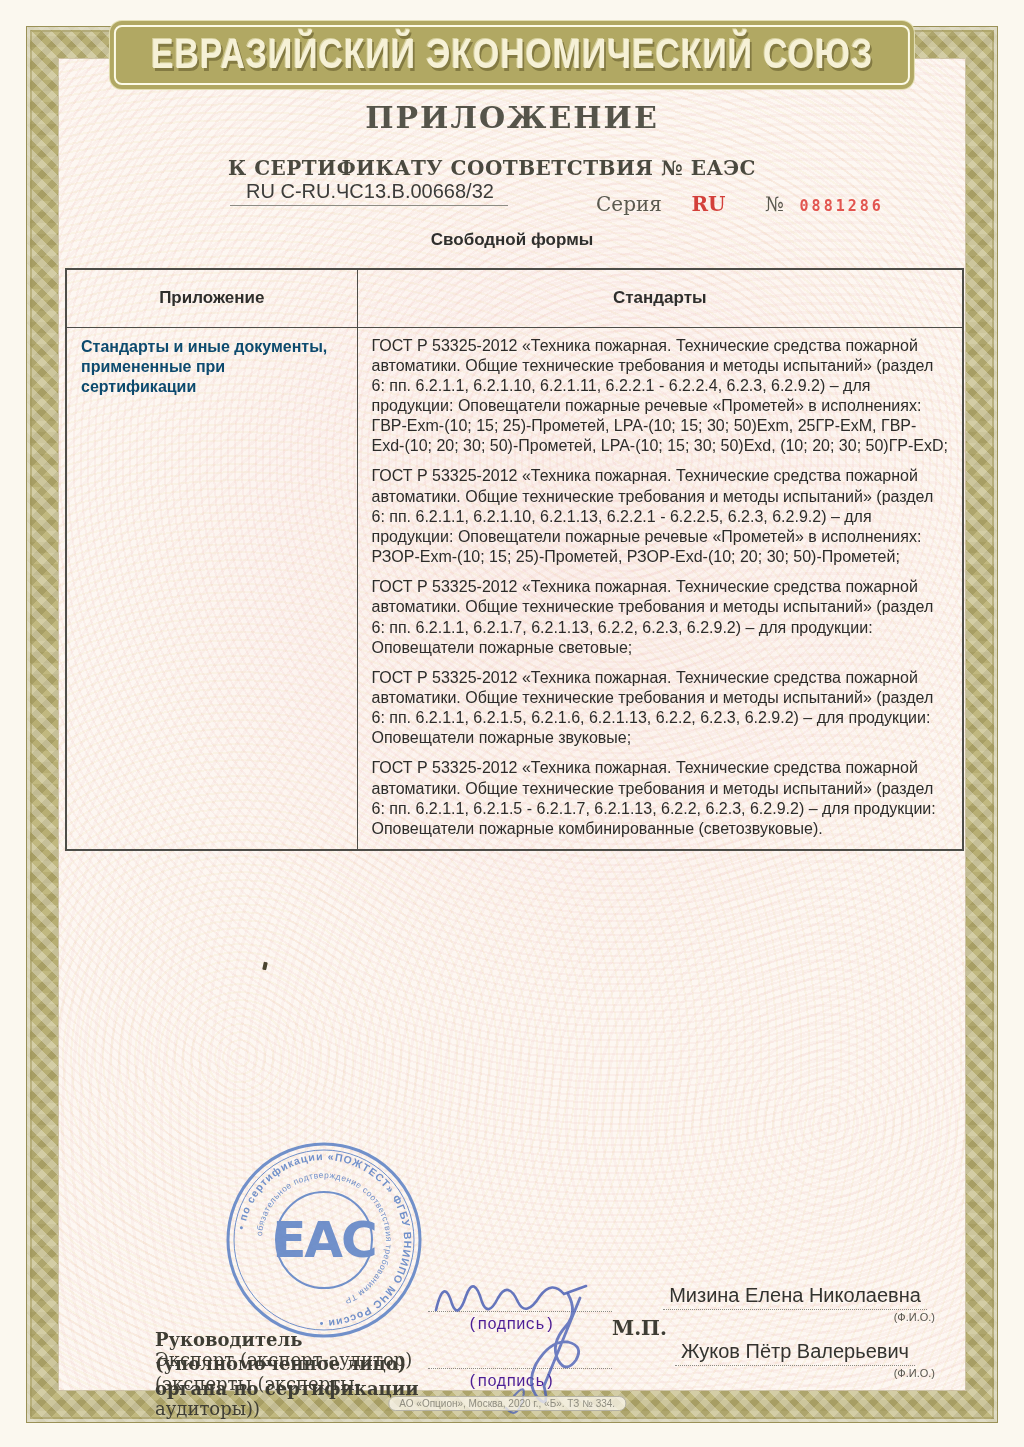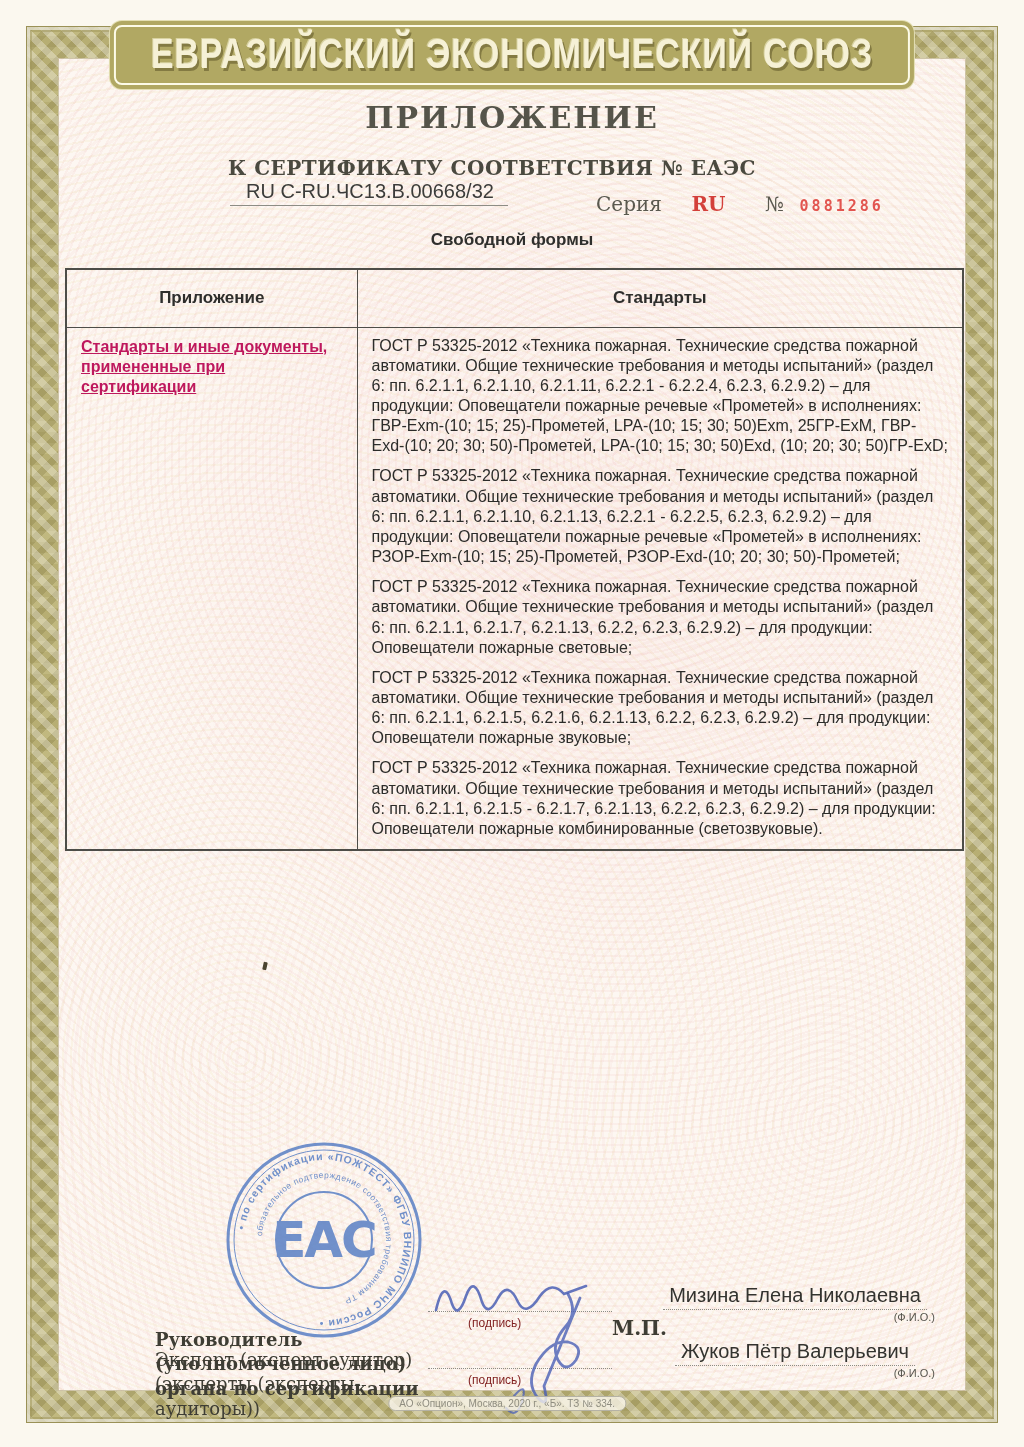--- a/index.html
+++ b/index.html
@@ -79,21 +79,21 @@
   .doc-table {
     position:absolute; left:65px; top:268px; width:899px;
     border:2px solid #4d4d48; border-collapse:collapse; background:transparent;
   }
   .doc-table th, .doc-table td { border:1.5px solid #4d4d48; vertical-align:top; }
   .doc-table th {
     height:58px; vertical-align:middle; text-align:center;
     font-size:17px; color:#2e2e2c; font-weight:bold;
   }
   .col-app { width:291px; }
-  .cell-label { padding:9px 14px; font-weight:bold; font-size:16px; line-height:1.25; color:#be185d;text-decoration:underline; }
+  .cell-label { padding:9px 14px; font-weight:bold; font-size:16px; line-height:1.25; color:#0c4a6e; }
   .cell-desc { padding:8px 14px 10px; font-size:16px; line-height:1.26; color:#2c2c2a; }
   .cell-desc p { margin:0 0 10px; }
   .cell-desc p:last-child { margin-bottom:0; }
 
   
   .stamp { position:absolute; left:222px; top:1138px; width:204px; height:204px; opacity:.88; z-index:3; }
 
   
   .ink { position:absolute; left:418px; top:1268px; width:230px; height:150px; z-index:6; }
 
@@ -104,21 +104,21 @@
     font-size:18px; line-height:1.35; color:#3e3d34;margin-top:38px;
   }
   .sig-label-2 {
     position:absolute; left:155px; top:1348px; width:300px;
     font-family:"DejaVu Serif","Liberation Serif",serif;
     font-size:18px; line-height:1.35; color:#3e3d34;
   }
   .sig-line { position:absolute; border-bottom:1px dotted #8d8d85; }
   .sig-line-1 { left:428px; top:1296px; width:184px; height:16px; }
   .sig-line-2 { left:428px; top:1353px; width:184px; height:16px; }
-  .sig-caption { position:absolute; font-size:12px; color:#7f1d1d; font-family:Liberation Sans, sans-serif; }
+  .sig-caption { position:absolute; font-size:16px; color:#4c1d95; font-family:Liberation Mono, monospace; }
   .cap-1 { left:468px; top:1316px; }
   .cap-2 { left:468px; top:1373px; }
   .mp { position:absolute; left:612px; top:1316px; font-family:"DejaVu Serif","Liberation Serif",serif; font-weight:bold; font-size:20px; color:#3e3d34; }
 
   .fio-1, .fio-2 { position:absolute; text-align:center; width:280px; left:655px; }
   .fio-1 { top:1284px; } .fio-2 { top:1340px; }
   .fio-name { font-size:20px; color:#33332f; border-bottom:1px dotted #8d8d85; padding:0 6px 2px; display:inline-block; }
   .fio-cap { font-size:11px; color:#55544c; margin-top:1px;text-align:right; }
 
   

